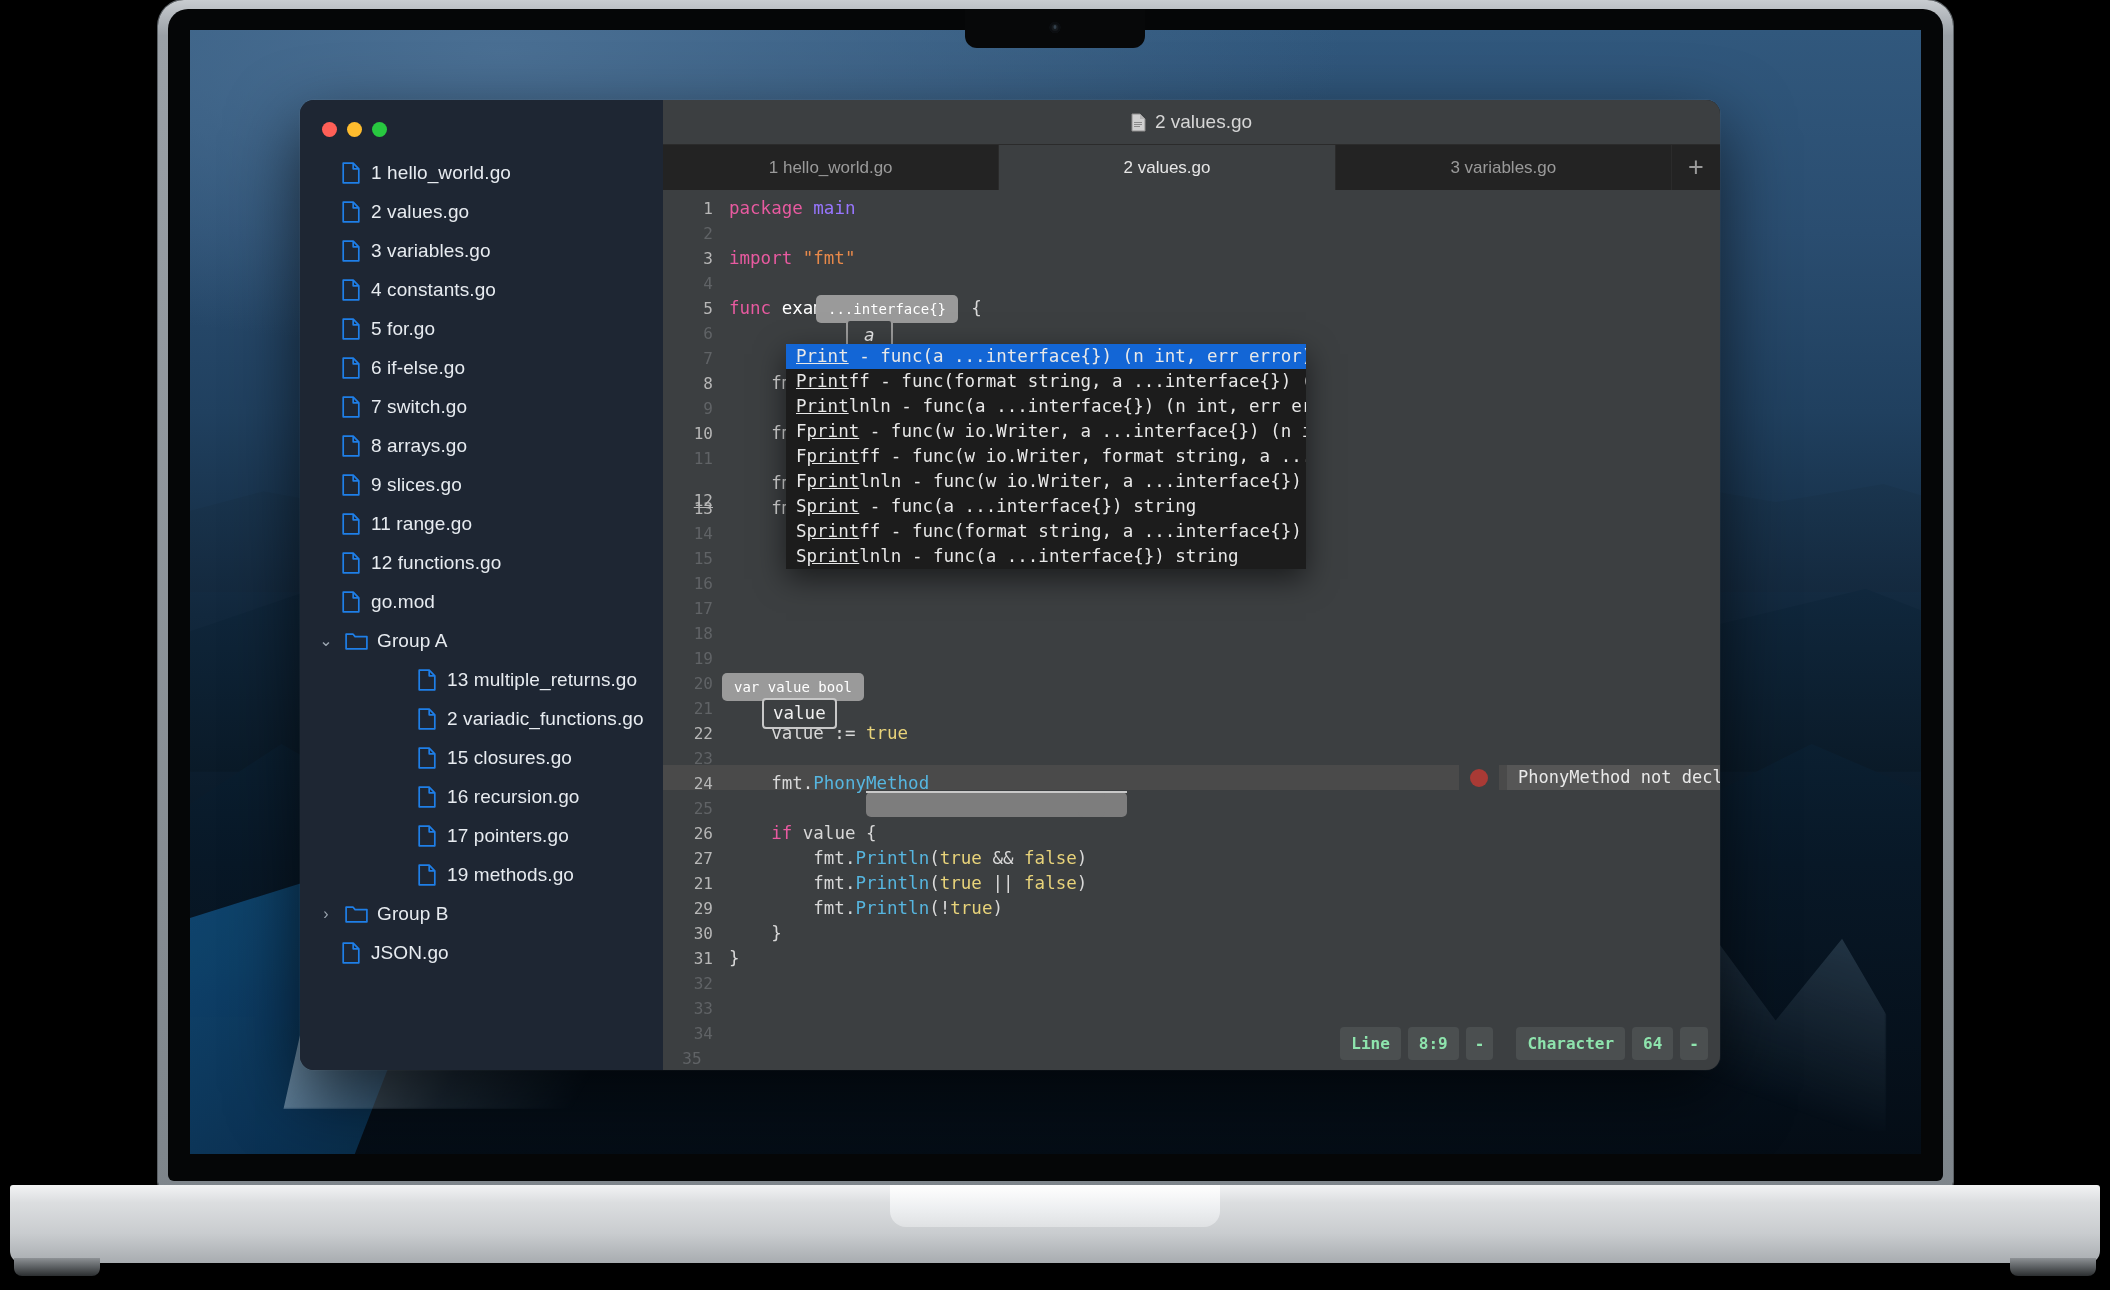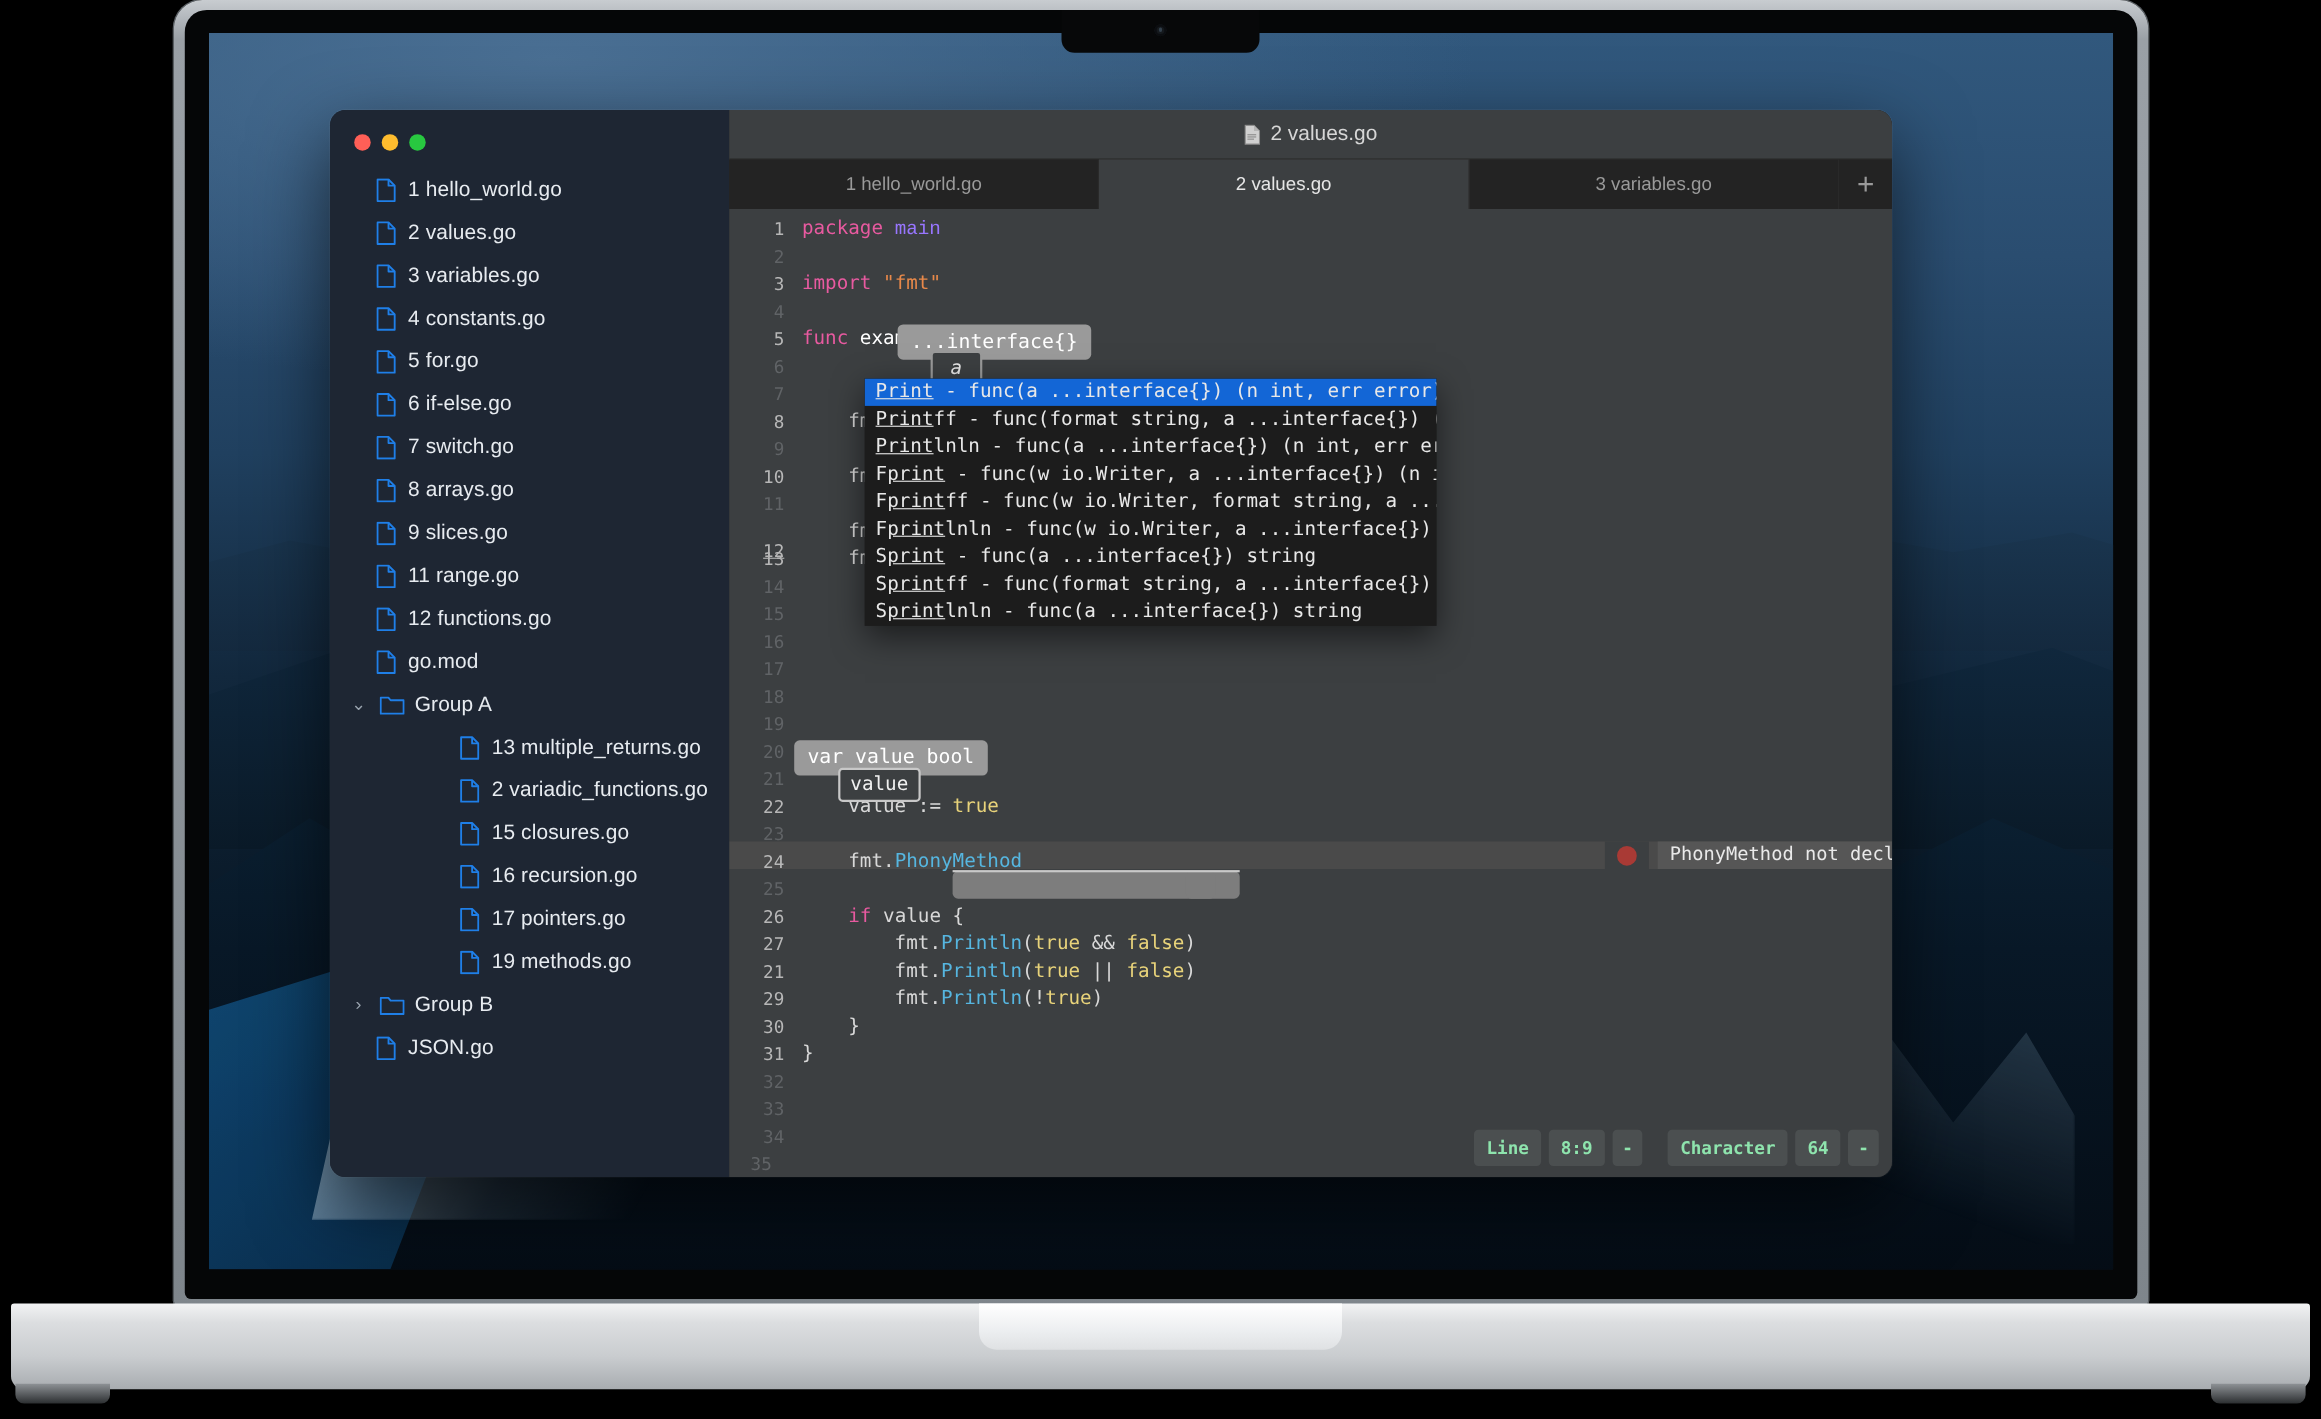--- a/index.html
+++ b/index.html
@@ -124,31 +124,31 @@
   }
   .ln {
     position:absolute; left: 8px; width: 42px; text-align:right;
     color:#606366; font-size: 16px;
   }
   .ln.cur { color:#b7b7b7; }
   .src { position:absolute; left: 66px; white-space: pre; color:#d8d8d8; }
 
   .kw  { color:#e85aa0; }
   .fn  { color:#ffffff; }
-  .pkg { color:#9876ff;font-family:Liberation Mono, monospace; }
+  .pkg { color:#9876ff; }
   .str { color:#e8894a; }
   .mth { color:#56b6e0; }
   .bool{ color:#e8d37a; }
 
   .hl-line { position:absolute; left:0; height:25px; background:#4a4a4a; }
 
   
   .tip {
     position:absolute; background:#9a9a9a; color:#fff; border-radius:5px;
-    font-family:"DejaVu Sans Mono", monospace; font-size:18px; line-height:1;
+    font-family:"DejaVu Sans Mono", monospace; font-size:14px; line-height:1;
     padding: 7px 12px; z-index: 20; white-space: pre;
   }
   .param-box {
     position:absolute; z-index: 21; background:#3c3f41; border:2px solid #9a9a9a;
     border-radius:4px; padding: 2px 16px; font-family:"DejaVu Sans Mono", monospace;
     font-size:17.5px; color:#e8e8e8; font-style: italic;
   }
   .value-box {
     position:absolute; z-index: 21; background:#3c3f41; border:2px solid #c8c8c8;
     border-radius:4px; padding: 1px 9px; font-family:"DejaVu Sans Mono", monospace;

